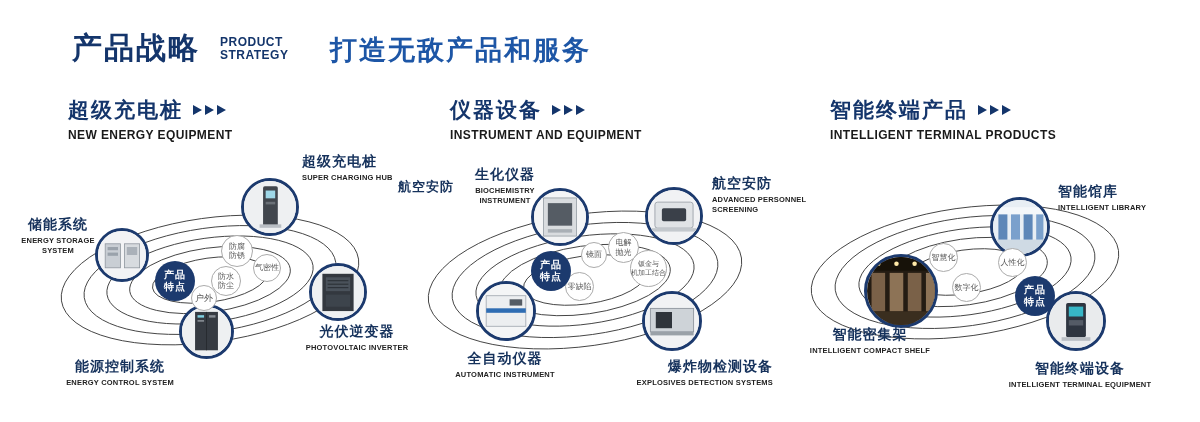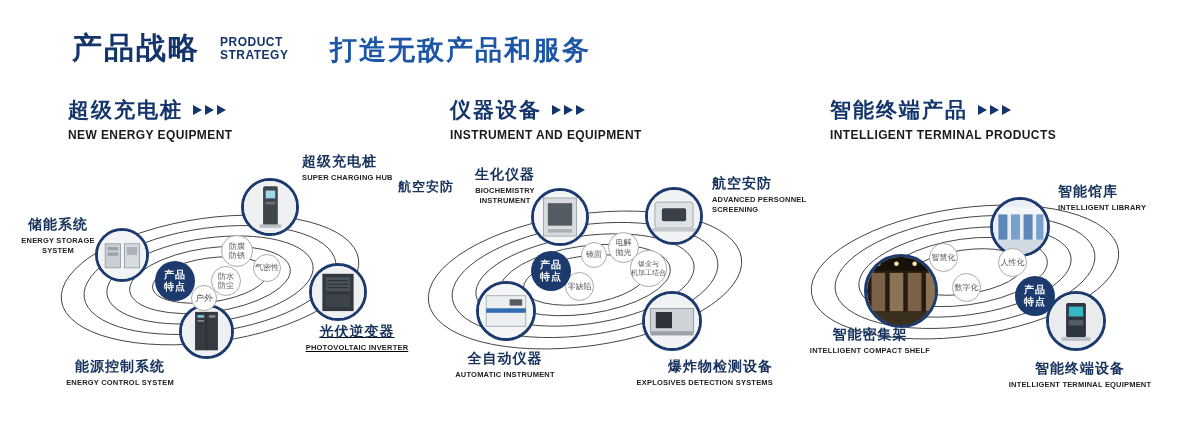--- a/index.html
+++ b/index.html
@@ -148,21 +148,21 @@
     <svg viewBox="0 0 60 60">
       <rect width="60" height="60" fill="#eef0f2"></rect>
       <rect x="12" y="9" width="36" height="43" fill="#33383f"></rect>
       <rect x="16" y="13" width="28" height="16" fill="#4a525b"></rect>
       <rect x="16" y="33" width="28" height="14" fill="#3d444c"></rect>
       <line x1="18" y1="17" x2="42" y2="17" stroke="#23272c"></line>
       <line x1="18" y1="21" x2="42" y2="21" stroke="#23272c"></line>
       <line x1="18" y1="25" x2="42" y2="25" stroke="#23272c"></line>
     </svg>
   </div>
-  <div class="label" style="left:297px;top:323px;width:120px;text-decoration:underline;">
+  <div class="label" style="left:297px;top:323px;width:120px;">
     <span class="zh">光伏逆变器</span>
     <span class="en">PHOTOVOLTAIC INVERTER</span>
   </div>
 
   <div class="node" style="left:179px;top:304px;width:55px;height:55px;">
     <svg viewBox="0 0 60 60">
       <rect width="60" height="60" fill="#eef0f2"></rect>
       <rect x="16" y="6" width="28" height="47" fill="#363b42"></rect>
       <line x1="30" y1="6" x2="30" y2="53" stroke="#23272c"></line>
       <rect x="19" y="10" width="8" height="3" fill="#7fd0e0"></rect>

